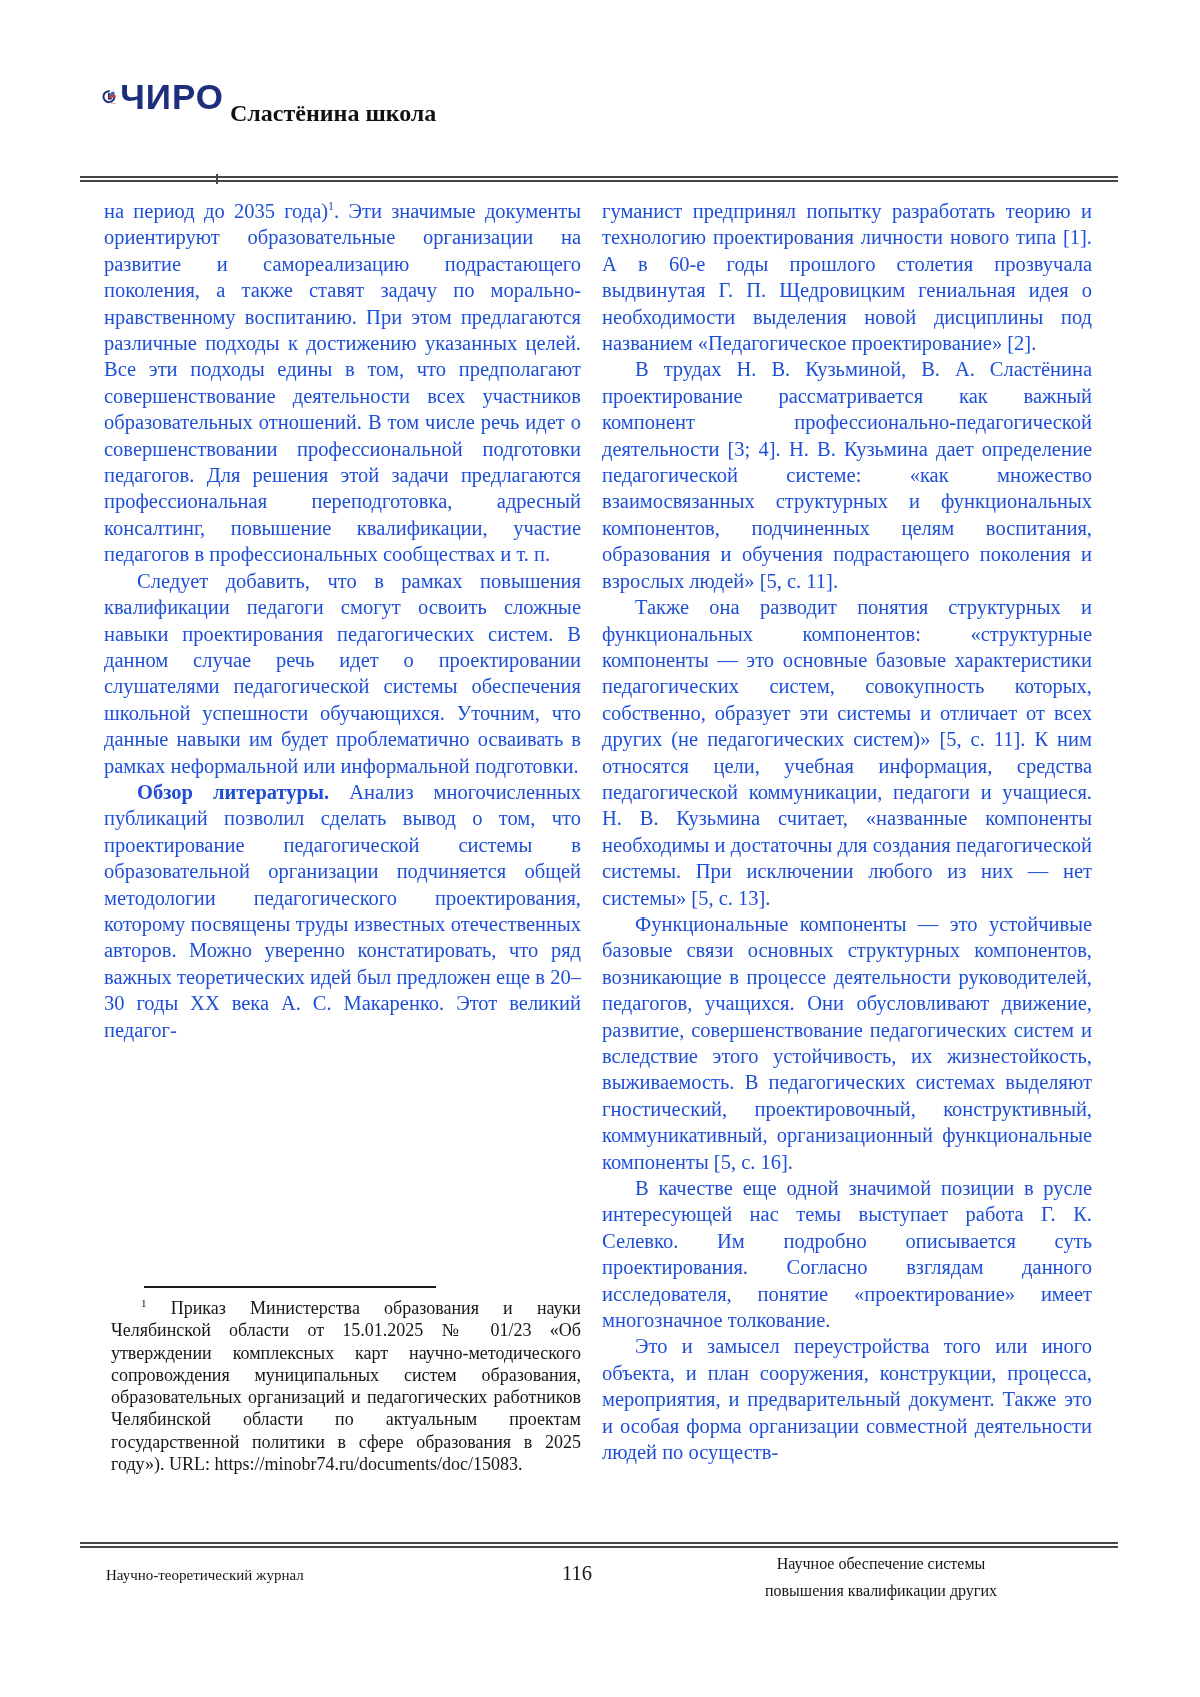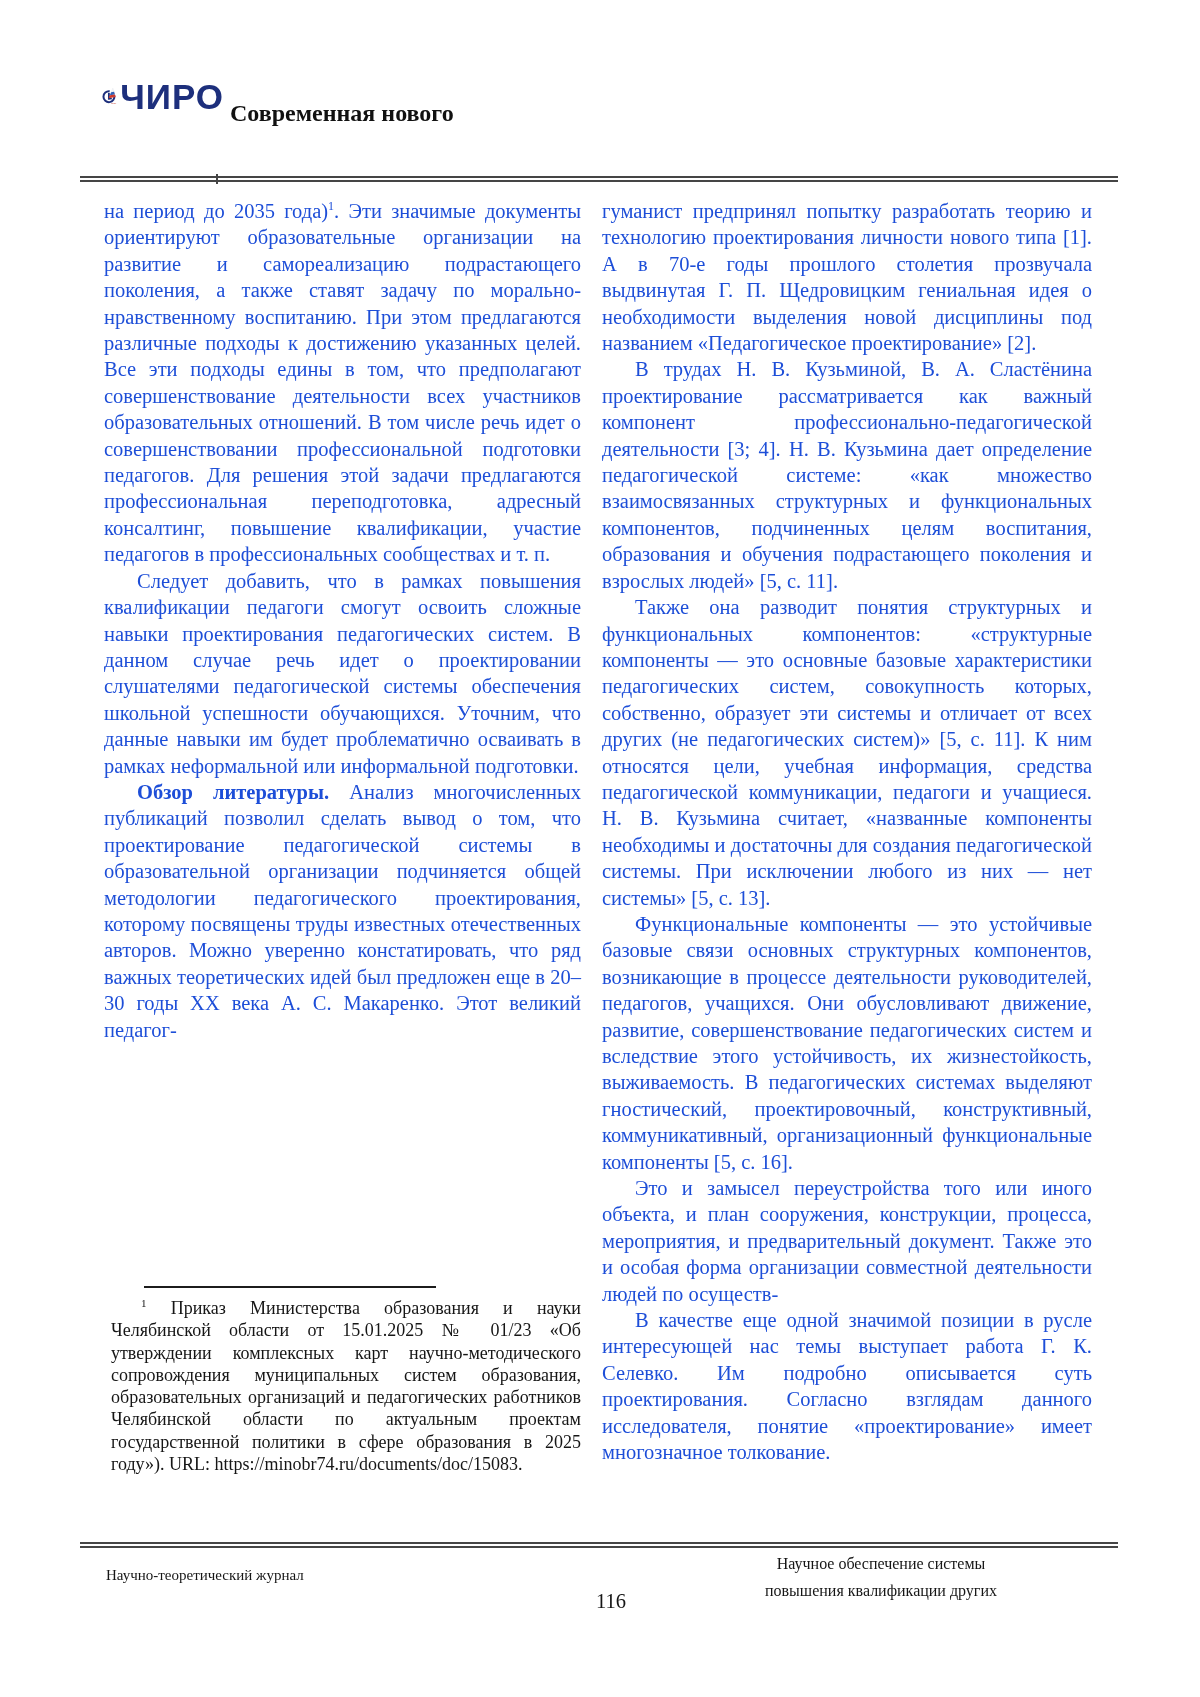--- a/index.html
+++ b/index.html
@@ -37,22 +37,22 @@
 
   
   .footnote{position:absolute;left:104px;top:1286px;width:477px;}
   .footnote-rule{width:292px;border-top:2px solid #1c1c1c;margin-left:40px;height:0;}
   .footnote-text{margin:9px 0 0 7px;font-size:18px;line-height:22.3px;
     text-align:justify;text-indent:30px;}
   .footnote-text sup{font-size:11px;}
 
   
   .footer-journal-type{position:absolute;left:106px;top:1567px;font-size:15px;}
-  .footer-page-number{position:absolute;left:546px;top:1562px;width:130px;
-    text-align:center;font-size:20.5px;margin-top:28px;}
+  .footer-page-number{position:absolute;left:512px;top:1562px;width:130px;
+    text-align:center;font-size:20.5px;}
   .footer-right{position:absolute;left:700px;top:1550px;width:362px;
     text-align:center;font-size:16px;line-height:27px;}
 </style>
 </head>
 <body>
 
 <div class="page">
 
   <div class="logo-block">
     <svg width="100" height="96" viewBox="0 0 100 96" aria-hidden="true">
@@ -63,37 +63,37 @@
       <rect x="33" y="58" width="21" height="9" fill="#1d2f7c"></rect>
 
       <polygon points="60,4 66.7,25 49.9,27.5" fill="#f5f6f8" stroke="#b9c2cc" stroke-width="0.8"></polygon>
       <polygon points="49.9,27.5 66.7,25 71.5,40 42.7,44.3" fill="#2f62b8"></polygon>
       <polygon points="42.7,44.3 71.5,40 76,54 36,60" fill="#cf3a2e"></polygon>
       <text x="64" y="90" text-anchor="middle" font-family="Liberation Sans, sans-serif" font-size="6.5" fill="#c0392b">ГБУ ДПО</text>
     </svg>
     <div class="logo-acronym">ЧИРО</div>
   </div>
 
-  <div class="journal-title">Современная нового</div>
+  <div class="journal-title">Сластёнина школа</div>
 
   <div class="double-rule rule-header"></div>
   <div class="rule-tick"></div>
 
   <div class="col col-left">
       <p class="para no-indent">на период до 2035 года)<sup>1</sup>. Эти значимые документы ориентируют образовательные организации на развитие и самореализацию подрастающего поколения, а также ставят задачу по морально-нравственному воспитанию. При этом предлагаются различные подходы к достижению указанных целей. Все эти подходы едины в том, что предполагают совершенствование деятельности всех участников образовательных отношений. В том числе речь идет о совершенствовании профессиональной подготовки педагогов. Для решения этой задачи предлагаются профессиональная переподготовка, адресный консалтинг, повышение квалификации, участие педагогов в профессиональных сообществах и т. п.</p>
       <p class="para">Следует добавить, что в рамках повышения квалификации педагоги смогут освоить сложные навыки проектирования педагогических систем. В данном случае речь идет о проектировании слушателями педагогической системы обеспечения школьной успешности обучающихся. Уточним, что данные навыки им будет проблематично осваивать в рамках неформальной или информальной подготовки.</p>
       <p class="para"><b>Обзор литературы.</b> Анализ многочисленных публикаций позволил сделать вывод о том, что проектирование педагогической системы в образовательной организации подчиняется общей методологии педагогического проектирования, которому посвящены труды известных отечественных авторов. Можно уверенно констатировать, что ряд важных теоретических идей был предложен еще в 20–30 годы XX века А. С. Макаренко. Этот великий педагог-</p>
     </div>
   <div class="col col-right">
-      <p class="para no-indent">гуманист предпринял попытку разработать теорию и технологию проектирования личности нового типа [1]. А в 70-е годы прошлого столетия прозвучала выдвинутая Г. П. Щедровицким гениальная идея о необходимости выделения новой дисциплины под названием «Педагогическое проектирование» [2].</p>
+      <p class="para no-indent">гуманист предпринял попытку разработать теорию и технологию проектирования личности нового типа [1]. А в 60-е годы прошлого столетия прозвучала выдвинутая Г. П. Щедровицким гениальная идея о необходимости выделения новой дисциплины под названием «Педагогическое проектирование» [2].</p>
       <p class="para">В трудах Н. В. Кузьминой, В. А. Сластёнина проектирование рассматривается как важный компонент профессионально-педагогической деятельности [3; 4]. Н. В. Кузьмина дает определение педагогической системе: «как множество взаимосвязанных структурных и функциональных компонентов, подчиненных целям воспитания, образования и обучения подрастающего поколения и взрослых людей» [5, с. 11].</p>
       <p class="para">Также она разводит понятия структурных и функциональных компонентов: «структурные компоненты — это основные базовые характеристики педагогических систем, совокупность которых, собственно, образует эти системы и отличает от всех других (не педагогических систем)» [5, с. 11]. К ним относятся цели, учебная информация, средства педагогической коммуникации, педагоги и учащиеся. Н. В. Кузьмина считает, «названные компоненты необходимы и достаточны для создания педагогической системы. При исключении любого из них — нет системы» [5, с. 13].</p>
       <p class="para">Функциональные компоненты — это устойчивые базовые связи основных структурных компонентов, возникающие в процессе деятельности руководителей, педагогов, учащихся. Они обусловливают движение, развитие, совершенствование педагогических систем и вследствие этого устойчивость, их жизнестойкость, выживаемость. В педагогических системах выделяют гностический, проектировочный, конструктивный, коммуникативный, организационный функциональные компоненты [5, с. 16].</p>
+      <p class="para">В качестве еще одной значимой позиции в русле интересующей нас темы выступает работа Г. К. Селевко. Им подробно описывается суть проектирования. Согласно взглядам данного исследователя, понятие «проектирование» имеет многозначное толкование.</p>
       <p class="para">Это и замысел переустройства того или иного объекта, и план сооружения, конструкции, процесса, мероприятия, и предварительный документ. Также это и особая форма организации совместной деятельности людей по осуществ-</p>
-      <p class="para">В качестве еще одной значимой позиции в русле интересующей нас темы выступает работа Г. К. Селевко. Им подробно описывается суть проектирования. Согласно взглядам данного исследователя, понятие «проектирование» имеет многозначное толкование.</p>
     </div>
 
   <div class="footnote">
     <div class="footnote-rule"></div>
     <p class="footnote-text"><sup>1</sup> Приказ Министерства образования и науки Челябинской области от 15.01.2025 № 01/23 «Об утверждении комплексных карт научно-методического сопровождения муниципальных систем образования, образовательных организаций и педагогических работников Челябинской области по актуальным проектам государственной политики в сфере образования в 2025 году»). URL: https://minobr74.ru/documents/doc/15083.</p>
   </div>
 
   <div class="double-rule rule-footer"></div>
   <div class="footer-journal-type">Научно-теоретический журнал</div>
   <div class="footer-page-number">116</div>

